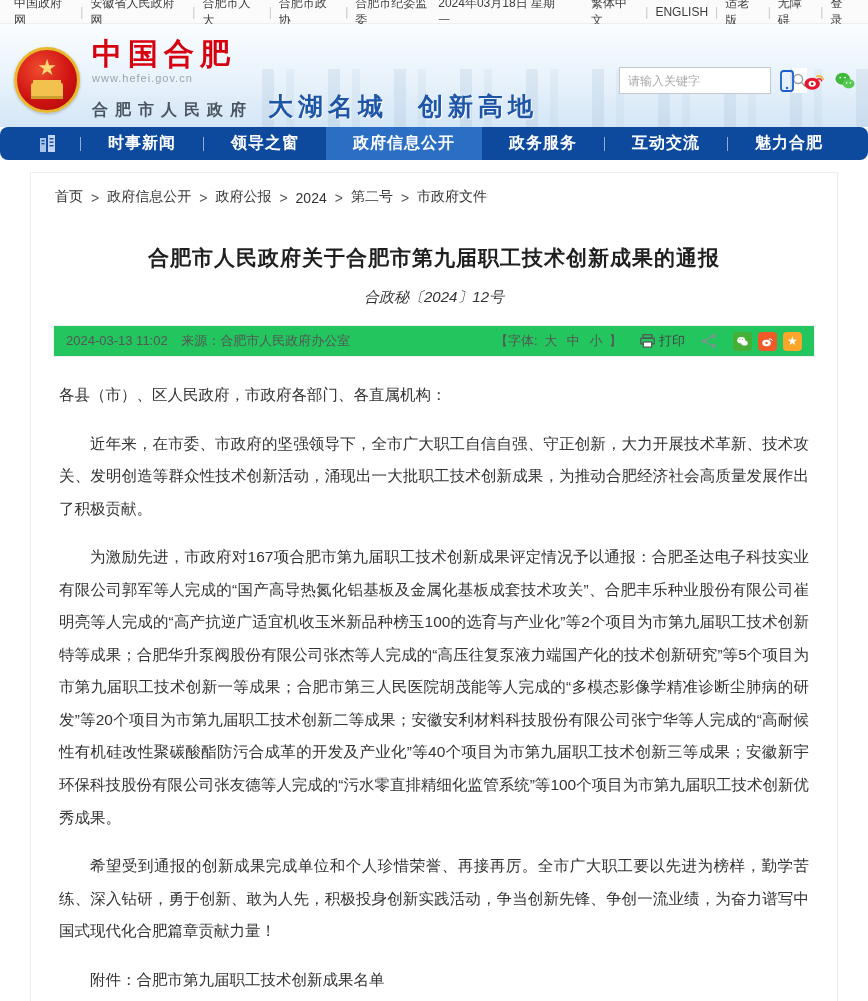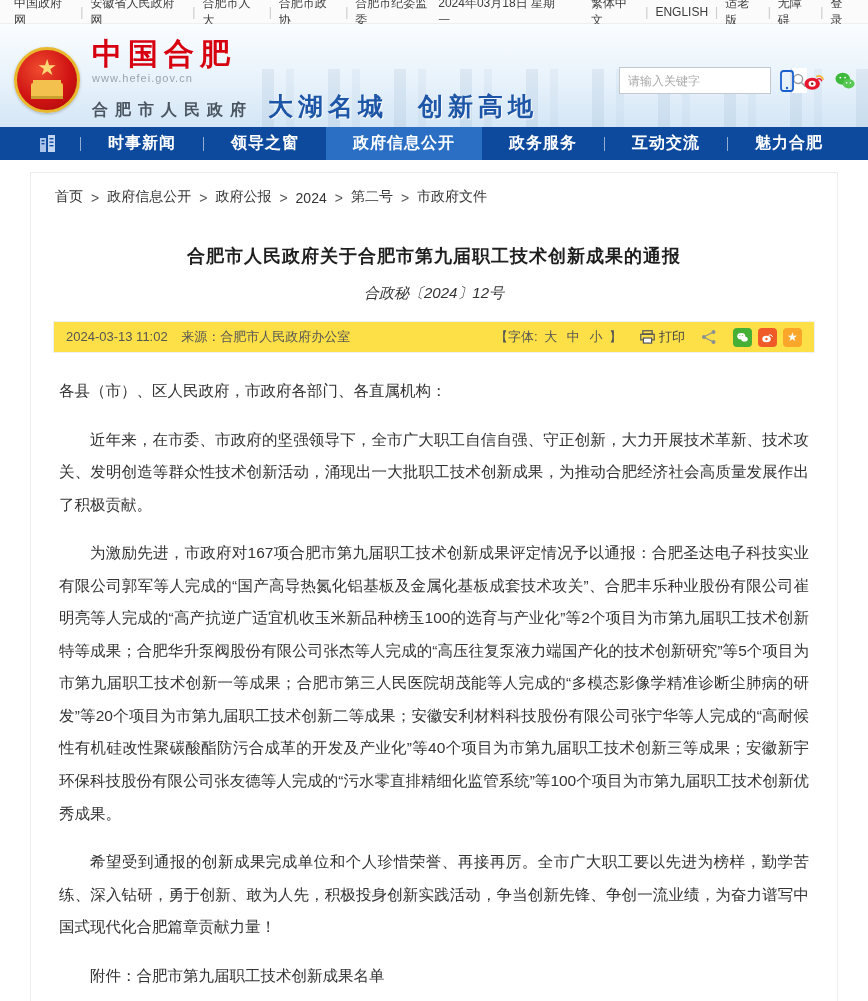--- a/index.html
+++ b/index.html
@@ -50,41 +50,42 @@
   .search-zone { position:absolute; right:12px; top:43px; display:flex; align-items:center; }
   .search-box { display:flex; width:152px; height:27px; background:#fff; border:1px solid #c3c9cf; }
   .search-box input { flex:1; border:0; outline:none; padding:0 8px; font-size:12px; color:#333; background:transparent; }
   .search-box input::placeholder { color:#a9a9a9; }
   .search-btn { width:28px; border-left:1px solid #d9dde1; background:#fff; display:flex; align-items:center; justify-content:center; cursor:pointer; }
   .hicon { margin-left:9px; cursor:pointer; display:flex; align-items:center; }
   
   .nav {
     height:33px; background:#0d4a9e; display:flex; align-items:stretch; padding:0 16px;
     color:#fff;
+    border-radius:8px;
   }
   .nav-home { width:64px; display:flex; align-items:center; justify-content:center; cursor:pointer; }
   .nav-item {
     padding:0 27px; display:flex; align-items:center; font-size:16px; font-weight:bold;
     letter-spacing:1px; cursor:pointer; white-space:nowrap;
   }
   .nav-item.active { background:#2b6fc4; }
   .nav-sep { width:1px; height:14px; background:rgba(255,255,255,.55); align-self:center; }
   
   .container {
     margin:12px 30px 0; background:#fff; border:1px solid #ededed; padding:0 22px 40px;
     min-height:800px;
   }
   .breadcrumb { padding:15px 2px 10px; font-size:14px; color:#333; display:flex; align-items:flex-end; flex-wrap:wrap; }
   .breadcrumb a { color:#333; text-decoration:none; cursor:pointer; }
   .crumb-sep { margin:0 8px; color:#555; }
-  .doc-title { margin-top:28px; text-align:center; font-size:18px; font-weight:bold; color:#1f1f1f; letter-spacing:1px; }
+  .doc-title { margin-top:28px; text-align:center; font-size:21px; font-weight:bold; color:#1f1f1f; letter-spacing:1px; }
   .doc-number { margin-top:16px; text-align:center; font-size:15px; color:#333;font-style:italic; }
   
   .meta-bar {
-    margin-top:18px; background:#fde047; border:1px solid #f0f0f0; height:32px;
+    margin-top:18px; background:#22c55e; border:1px solid #f0f0f0; height:32px;
     display:flex; justify-content:space-between; align-items:center; padding:0 12px;
     font-size:13px; color:#555;
   }
   .meta-left span { margin-right:10px; }
   .meta-right { display:flex; align-items:center; }
   .font-ctl { color:#555; margin-right:18px; }
   .font-ctl b { font-weight:normal; margin:0 3px; cursor:pointer; }
   .print { display:flex; align-items:center; margin-right:16px; cursor:pointer; color:#444; }
   .print svg { margin-right:4px; }
   .share-plain { margin-right:10px; cursor:pointer; display:flex; align-items:center; }

